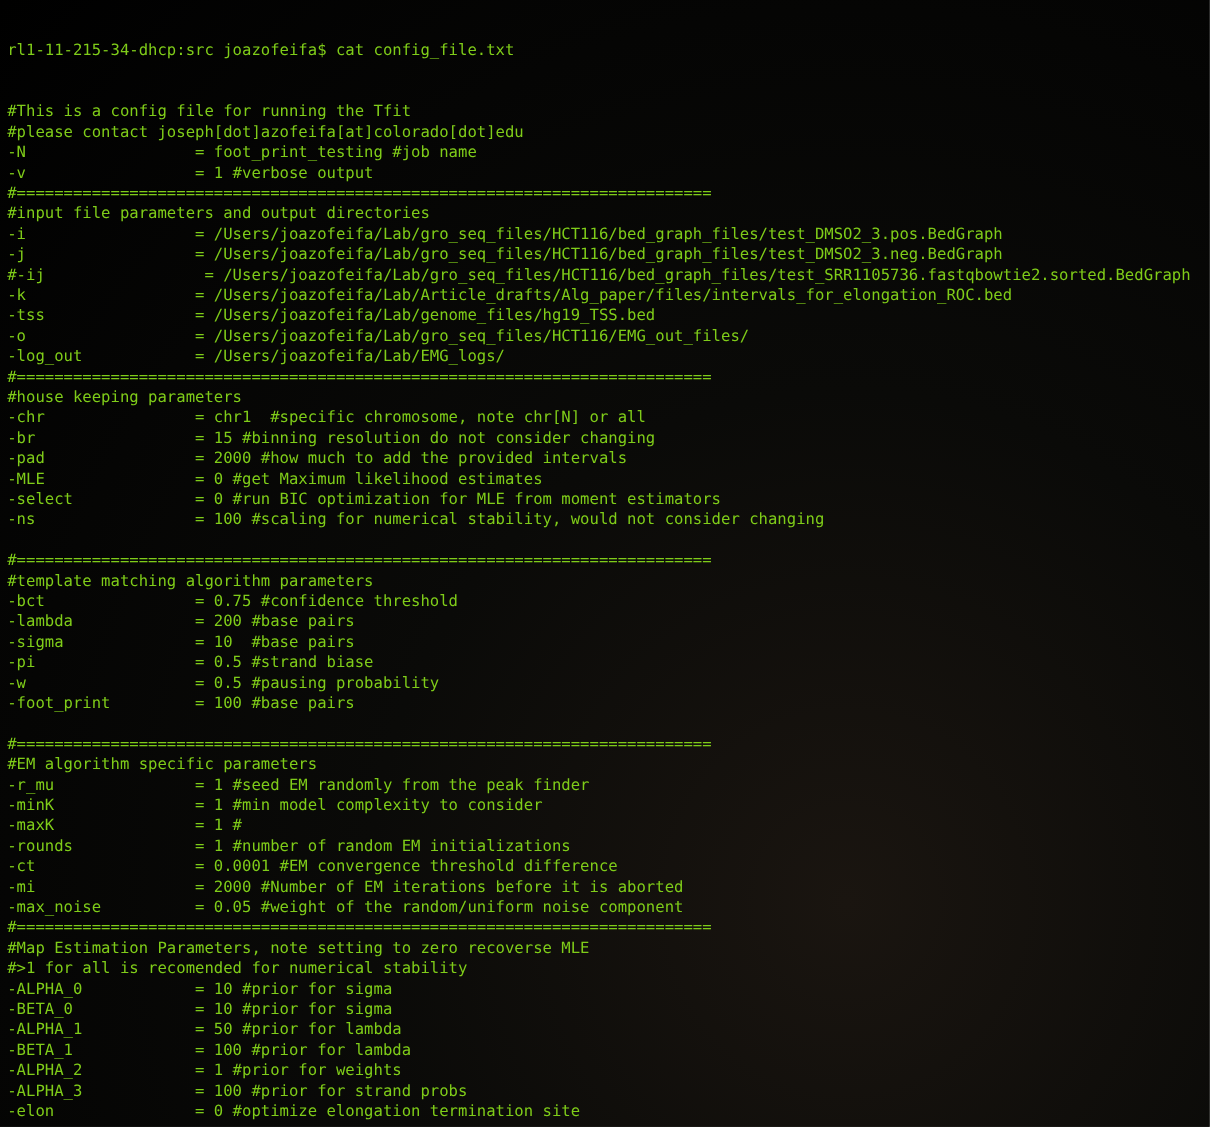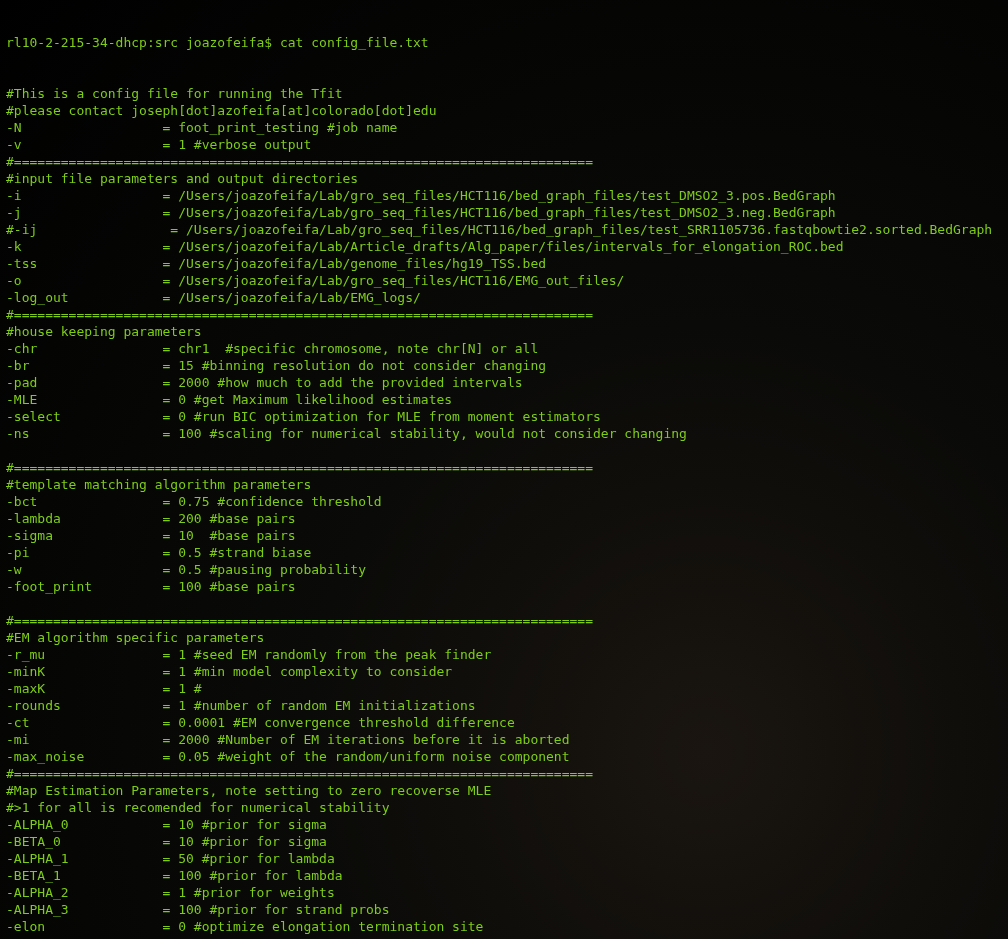--- a/index.html
+++ b/index.html
@@ -17,16 +17,16 @@
   .terminal {
     padding: 0px 6px 6px 6px;
     white-space: pre;
   }
   .line { min-height: 17px; }
 </style>
 </head>
 <body>
 
 <div class="terminal">
-  <div class="line"><span>rl10-2-215-34-dhcp:src joazofeifa$ cat config_file.txt</span></div>
+  <div class="line"><span>rl1-11-215-34-dhcp:src joazofeifa$ cat config_file.txt</span></div>
   <div id="output"><div class="line">#This is a config file for running the Tfit</div><div class="line">#please contact joseph[dot]azofeifa[at]colorado[dot]edu</div><div class="line">-N                  = foot_print_testing #job name</div><div class="line">-v                  = 1 #verbose output</div><div class="line">#==========================================================================</div><div class="line">#input file parameters and output directories</div><div class="line">-i                  = /Users/joazofeifa/Lab/gro_seq_files/HCT116/bed_graph_files/test_DMSO2_3.pos.BedGraph</div><div class="line">-j                  = /Users/joazofeifa/Lab/gro_seq_files/HCT116/bed_graph_files/test_DMSO2_3.neg.BedGraph</div><div class="line">#-ij                 = /Users/joazofeifa/Lab/gro_seq_files/HCT116/bed_graph_files/test_SRR1105736.fastqbowtie2.sorted.BedGraph</div><div class="line">-k                  = /Users/joazofeifa/Lab/Article_drafts/Alg_paper/files/intervals_for_elongation_ROC.bed</div><div class="line">-tss                = /Users/joazofeifa/Lab/genome_files/hg19_TSS.bed</div><div class="line">-o                  = /Users/joazofeifa/Lab/gro_seq_files/HCT116/EMG_out_files/</div><div class="line">-log_out            = /Users/joazofeifa/Lab/EMG_logs/</div><div class="line">#==========================================================================</div><div class="line">#house keeping parameters</div><div class="line">-chr                = chr1  #specific chromosome, note chr[N] or all</div><div class="line">-br                 = 15 #binning resolution do not consider changing</div><div class="line">-pad                = 2000 #how much to add the provided intervals</div><div class="line">-MLE                = 0 #get Maximum likelihood estimates</div><div class="line">-select             = 0 #run BIC optimization for MLE from moment estimators</div><div class="line">-ns                 = 100 #scaling for numerical stability, would not consider changing</div><div class="line"></div><div class="line">#==========================================================================</div><div class="line">#template matching algorithm parameters</div><div class="line">-bct                = 0.75 #confidence threshold</div><div class="line">-lambda             = 200 #base pairs</div><div class="line">-sigma              = 10  #base pairs</div><div class="line">-pi                 = 0.5 #strand biase</div><div class="line">-w                  = 0.5 #pausing probability</div><div class="line">-foot_print         = 100 #base pairs</div><div class="line"></div><div class="line">#==========================================================================</div><div class="line">#EM algorithm specific parameters</div><div class="line">-r_mu               = 1 #seed EM randomly from the peak finder</div><div class="line">-minK               = 1 #min model complexity to consider</div><div class="line">-maxK               = 1 #</div><div class="line">-rounds             = 1 #number of random EM initializations</div><div class="line">-ct                 = 0.0001 #EM convergence threshold difference</div><div class="line">-mi                 = 2000 #Number of EM iterations before it is aborted</div><div class="line">-max_noise          = 0.05 #weight of the random/uniform noise component</div><div class="line">#==========================================================================</div><div class="line">#Map Estimation Parameters, note setting to zero recoverse MLE</div><div class="line">#&gt;1 for all is recomended for numerical stability</div><div class="line">-ALPHA_0            = 10 #prior for sigma</div><div class="line">-BETA_0             = 10 #prior for sigma</div><div class="line">-ALPHA_1            = 50 #prior for lambda</div><div class="line">-BETA_1             = 100 #prior for lambda</div><div class="line">-ALPHA_2            = 1 #prior for weights</div><div class="line">-ALPHA_3            = 100 #prior for strand probs</div><div class="line">-elon               = 0 #optimize elongation termination site</div><div class="line"></div></div>
   
 </div>
 
 </body></html>

